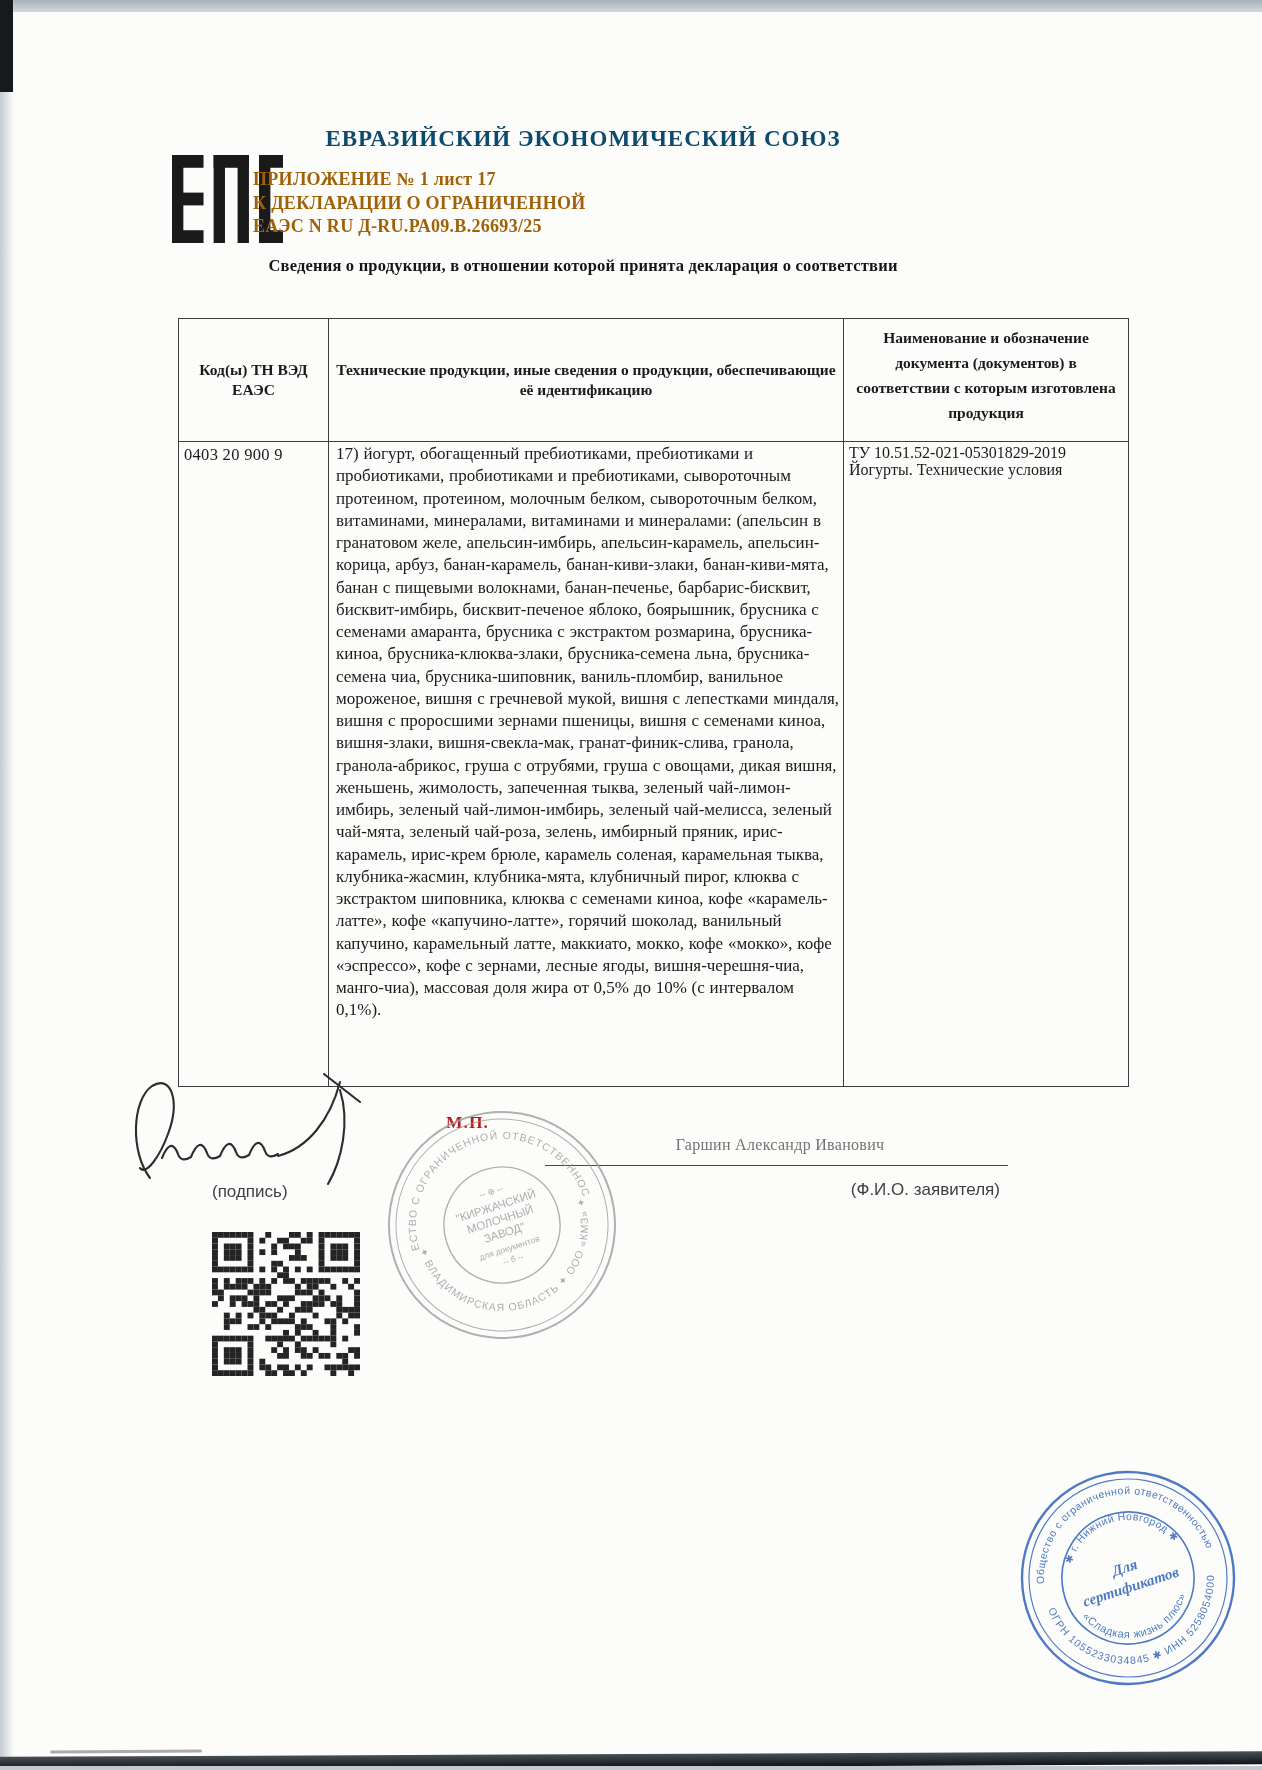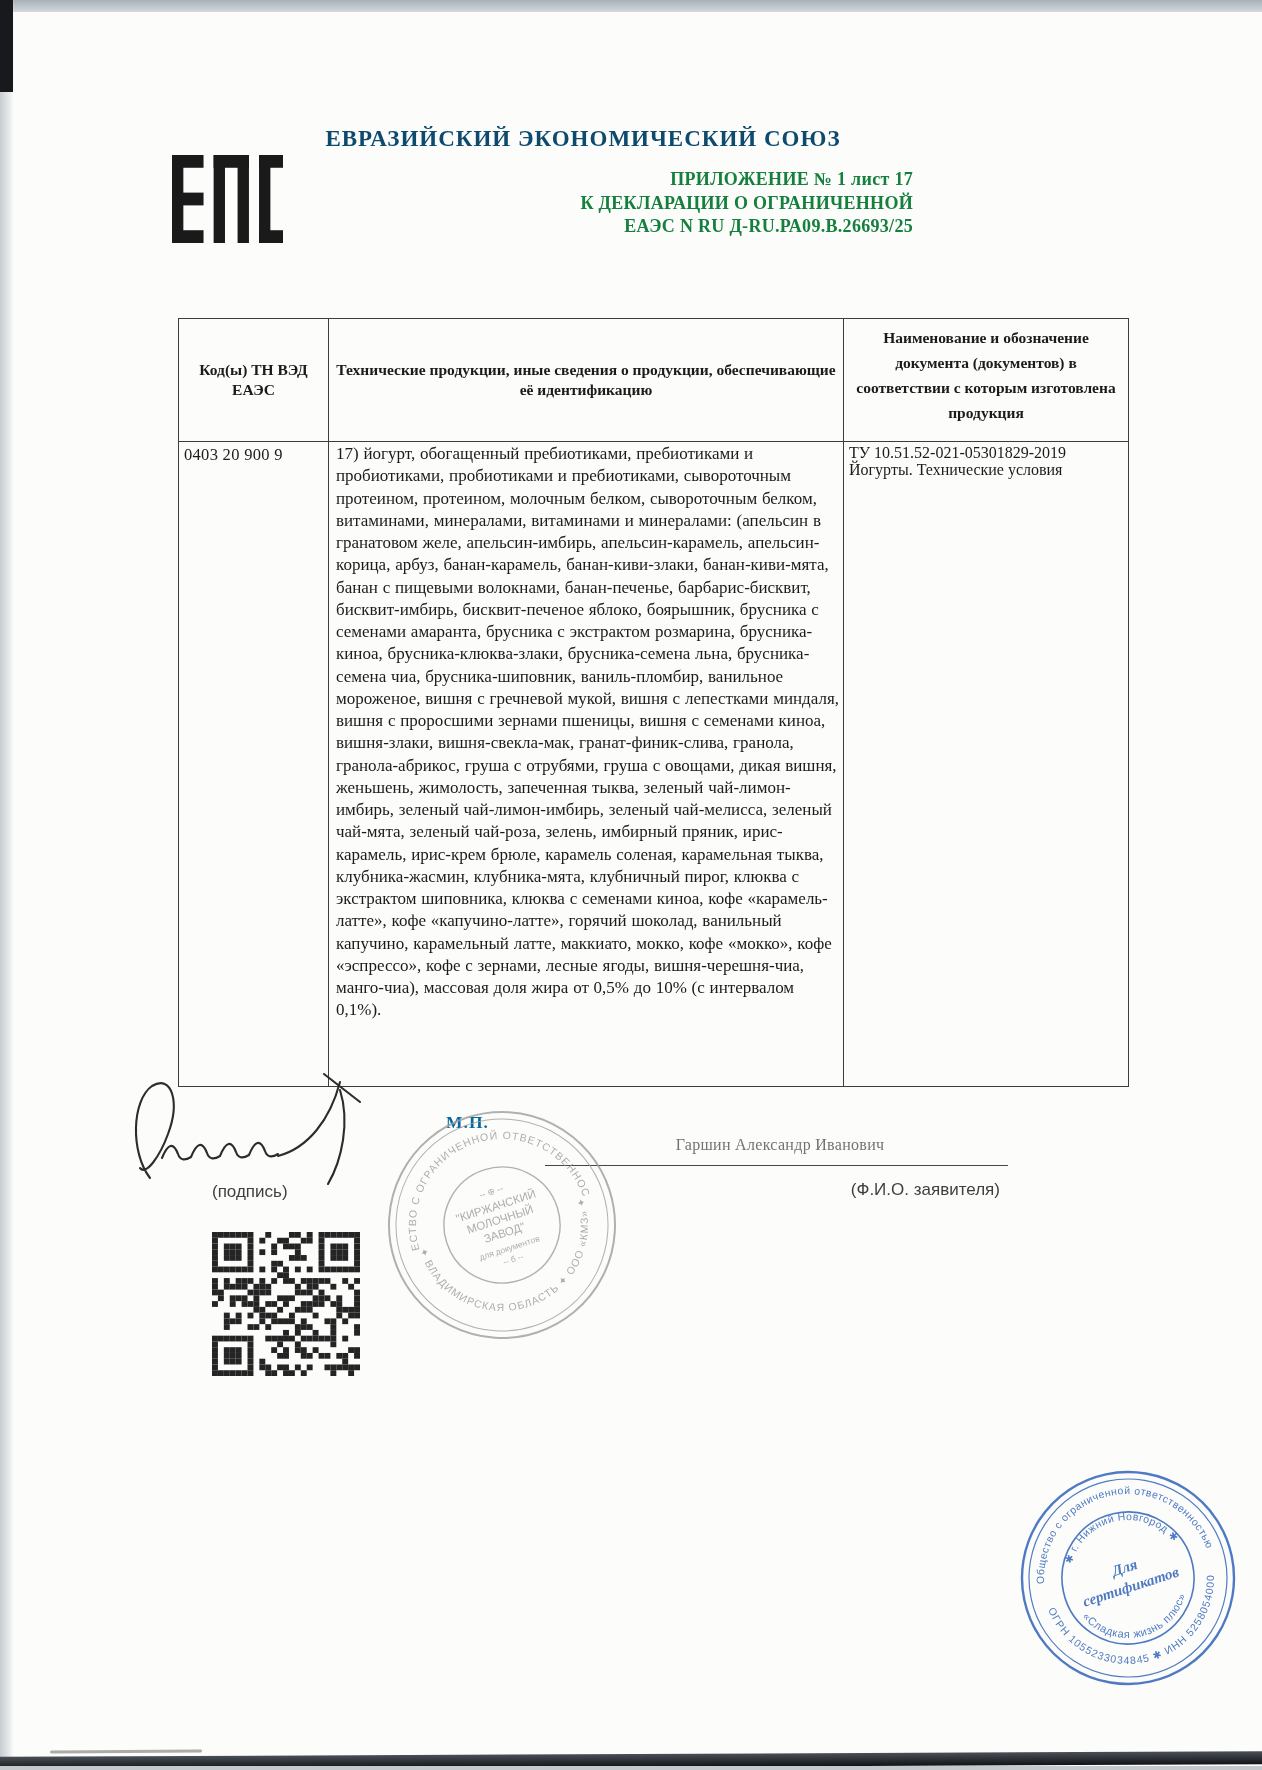--- a/index.html
+++ b/index.html
@@ -10,37 +10,37 @@
   .edge-top{position:absolute;left:0;top:0;width:100%;height:12px;background:linear-gradient(#a9b1b8,#d3d9dd);}
   .edge-left{position:absolute;left:0;top:0;width:14px;height:100%;background:linear-gradient(90deg,#c6ccd1,#edeff0 75%,rgba(255,255,255,0));}
   .corner-mark{position:absolute;left:0;top:0;width:13px;height:92px;background:#17191c;}
   .edge-bottom-dark{position:absolute;left:-6px;top:1754px;width:1274px;height:13px;background:linear-gradient(#4a5057,#22262b 70%,#101316);transform:rotate(-0.25deg);}
   .edge-bottom-light{position:absolute;left:0;top:1766px;width:100%;height:4px;background:#c3c9cd;}
   .smudge{position:absolute;left:50px;top:1750px;width:152px;height:3px;background:#4a4a4a;opacity:.45;border-radius:2px;transform:rotate(-0.3deg);}
 
   
   .eac-logo{position:absolute;left:172px;top:155px;width:111px;height:88px;}
   .title{position:absolute;left:253px;top:126px;width:660px;text-align:center;font-size:23px;font-weight:bold;color:#0c4a6e;letter-spacing:1px;}
-  .appendix{position:absolute;left:253px;top:168px;width:660px;text-align:right;font-weight:bold;color:#15803d;font-size:18px;line-height:23.5px;letter-spacing:.3px;}
+  .appendix{position:absolute;left:253px;top:168px;width:660px;text-align:left;font-weight:bold;color:#a16207;font-size:18px;line-height:23.5px;letter-spacing:.3px;}
   .subtitle{position:absolute;left:103px;top:256px;width:960px;text-align:center;font-weight:bold;font-size:16.5px;color:#161616;letter-spacing:.2px;}
 
   
   table.decl{position:absolute;left:178px;top:318px;width:950px;border-collapse:collapse;table-layout:fixed;}
   table.decl td,table.decl th{border:1.6px solid #3c3c3c;color:#1b1b1b;}
   th.h{font-weight:bold;font-size:15.5px;line-height:20.5px;text-align:center;padding:4px 6px;vertical-align:middle;height:123px;box-sizing:border-box;}
   th.h.doc{vertical-align:top;line-height:25px;padding-top:6px;margin-top:17px;}
   td.c-code{width:150px;vertical-align:top;font-size:16.5px;padding:3px 2px 0 5px;letter-spacing:.3px;}
   td.c-prod{width:515px;vertical-align:top;font-size:17px;line-height:22.25px;padding:1px 3px 0 7px;height:645px;box-sizing:border-box;overflow:hidden;word-spacing:.5px;}
   td.c-doc{width:285px;vertical-align:top;font-size:16px;line-height:17px;padding:2px 3px 0 5px;}
 
   
   .sig-svg{position:absolute;left:128px;top:1060px;width:260px;height:145px;}
   .lbl{font-family:"Liberation Sans",sans-serif;color:#3f3f3f;font-size:17px;}
   .podpis{position:absolute;left:212px;top:1182px;width:120px;}
-  .mp{position:absolute;left:446px;top:1112px;font-size:17.5px;font-weight:bold;color:#0369a1;letter-spacing:1px;}
+  .mp{position:absolute;left:446px;top:1112px;font-size:17.5px;font-weight:bold;color:#b91c1c;letter-spacing:1px;}
   .fio-name{position:absolute;left:560px;top:1136px;width:440px;text-align:center;font-size:16px;color:#737373;letter-spacing:.3px;}
   .fio-line{position:absolute;left:545px;top:1165px;width:463px;height:0;border-top:1.4px solid #474747;}
   .fio-lbl{position:absolute;left:560px;top:1180px;width:440px;text-align:right;}
   .qr{position:absolute;left:212px;top:1232px;width:148px;height:144px;opacity:.93;}
 
   
   .stamp-black{position:absolute;left:382px;top:1105px;width:240px;height:240px;opacity:.8;}
   .stamp-blue{position:absolute;left:1016px;top:1466px;width:224px;height:224px;opacity:.9;}
   .st-sans{font-family:"Liberation Sans",sans-serif;}
 </style>
@@ -70,20 +70,21 @@
       <rect x="69" y="53" width="19" height="9"></rect>
     </g>
   </svg>
 
   <div class="title">ЕВРАЗИЙСКИЙ ЭКОНОМИЧЕСКИЙ СОЮЗ</div>
   <div class="appendix">
     <div>ПРИЛОЖЕНИЕ № 1 лист 17</div>
     <div>К ДЕКЛАРАЦИИ О ОГРАНИЧЕННОЙ</div>
     <div>ЕАЭС N RU Д-RU.РА09.В.26693/25</div>
   </div>
+  <div class="subtitle">Сведения о продукции, в отношении которой принята декларация о соответствии</div>
 
   <table class="decl">
     <tbody>
         <tr>
       <th class="h" style="width:150px">Код(ы) ТН ВЭД ЕАЭС</th>
       <th class="h" style="width:515px">Технические продукции, иные сведения о продукции, обеспечивающие её идентификацию</th>
       <th class="h doc" style="width:285px">Наименование и обозначение документа (документов) в соответствии с которым изготовлена продукция</th>
     </tr>
     <tr>
       <td class="c-code">0403 20 900 9</td>

